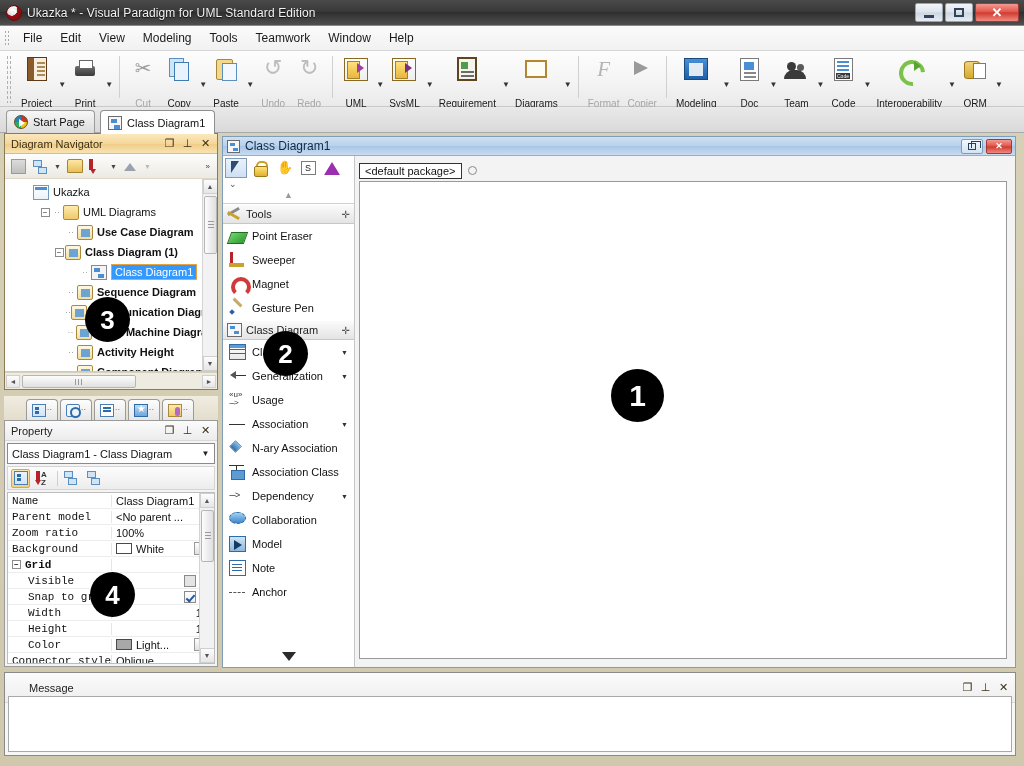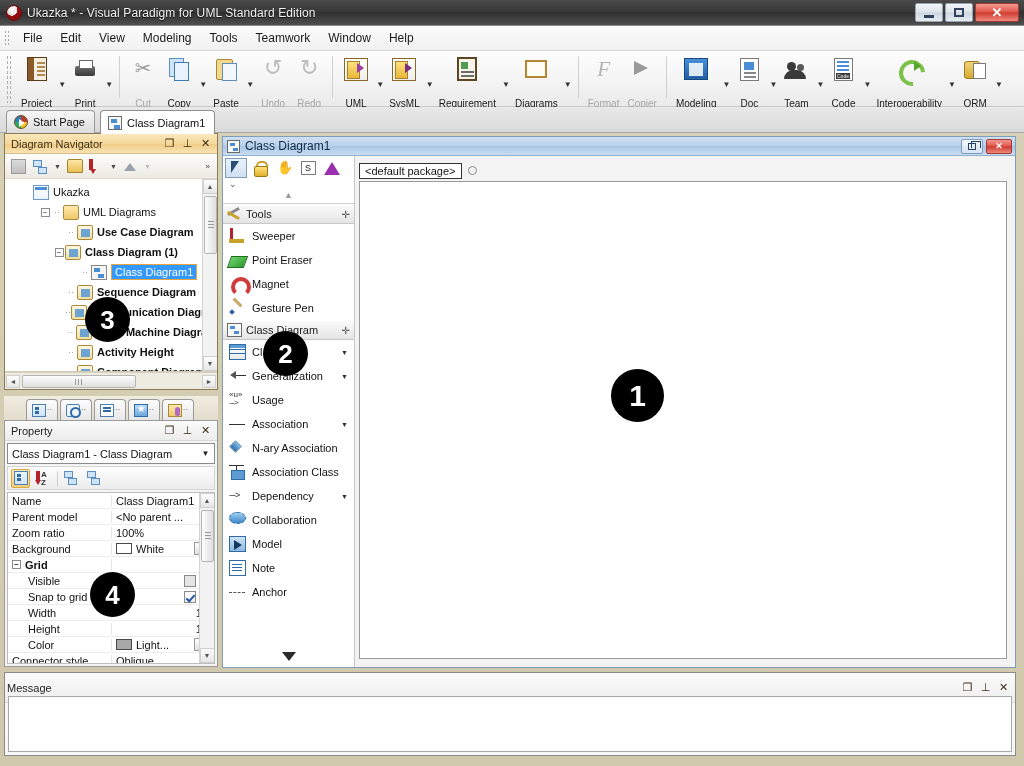--- a/index.html
+++ b/index.html
@@ -292,21 +292,21 @@
   .i-az{position:relative;width:15px;height:15px;}
   .i-az::before{content:"";position:absolute;left:0;top:0;width:4px;height:10px;background:#b5232b;}
   .i-az::after{content:"";position:absolute;left:-1px;top:9px;border-left:3px solid transparent;border-right:3px solid transparent;border-top:5px solid #b5232b;}
   .az-txt{position:absolute;left:5px;top:0;font-size:8px;color:#333;font-weight:bold;line-height:8px;}
   .i-exp,.i-col{width:15px;height:14px;position:relative;}
   .i-exp::before,.i-col::before{content:"";position:absolute;left:0;top:0;width:7px;height:5px;background:#cfe4f7;border:1px solid #5a8fc0;}
   .i-exp::after,.i-col::after{content:"";position:absolute;left:4px;top:7px;width:7px;height:5px;background:#cfe4f7;border:1px solid #5a8fc0;}
 
   .prop-grid { background:#fff; border:1px solid #bdbdbd; margin: 0 2px 2px 2px; position:relative; height: 172px; overflow:hidden;}
   .pg-row { display:flex; height:16px; align-items:center; border-bottom:1px solid #ededed; font-size:11px; }
-  .pg-k { width: 104px; padding-left: 4px; color:#111; white-space:nowrap; overflow:hidden; border-right:1px solid #e6e6e6;}
+  .pg-k { width: 104px; padding-left: 4px; color:#111; white-space:nowrap; overflow:hidden; border-right:1px solid #e6e6e6;font-family:Liberation Mono, monospace;}
   .pg-k.bold { font-weight:bold; }
   .pg-k.ind1 { padding-left: 20px; }
   .pg-v { flex:1; padding-left: 4px; color:#111; display:flex; align-items:center; gap:4px; white-space:nowrap; overflow:hidden;}
   .pg-v.right { justify-content:flex-end; padding-right:18px; }
   .pg-exp { width:9px;height:9px;border:1px solid #8c8c8c;background:#fff;margin-left:2px;margin-right:4px;
      font-size:8px;line-height:7px;text-align:center;color:#333;flex:none;}
   .sw { width:16px;height:11px;border:1px solid #4a4a4a; flex:none;}
   .ellip { width:18px;height:13px;border:1px solid #9a9a9a;background:linear-gradient(to bottom,#fdfdfd,#e2e2e2);
      font-size:9px;line-height:10px;text-align:center;color:#333;margin-left:auto;margin-right:2px;flex:none;}
   .chk { width:12px;height:12px;border:1px solid #8a8a8a;background:linear-gradient(to bottom,#fff,#eee); position:relative;}
@@ -412,21 +412,21 @@
   .pkg-box { border:1px solid #333; background:#fff; padding:1px 5px; font-size:11px; color:#111; }
   .pkg-mag { width:14px;height:14px;position:relative; }
   .pkg-mag::after{content:"";position:absolute;left:2px;top:2px;width:7px;height:7px;border:1px solid #8a8a8a;border-radius:50%;}
   .canvas {
     flex:1; background:#ffffff; border:1px solid #9a9a9a; position:relative; overflow:hidden;
   }
 
   
   .msgpanel { position:absolute; left:4px; top:672px; width:1012px; height:84px;
      border:1px solid #8a8a8a; background:#f7f7f7; }
-  .msg-title { height:30px; display:flex; align-items:center; padding-left:2px;
+  .msg-title { height:30px; display:flex; align-items:center; padding-left:24px;
      background: linear-gradient(to bottom,#fbfbfb,#eeeeee); border-bottom:1px solid #d9d9d9;
      font-size:11px; color:#222; }
   .msg-body { position:absolute; left:3px; top:23px; right:3px; bottom:3px; background:#fff; border:1px solid #a8a8a8;}
 
   
   .badge {
     position: absolute; border-radius: 50%; background: #000; color:#fff;
     display:flex; align-items:center; justify-content:center;
     font-family:"Liberation Sans",sans-serif; font-weight:bold;
     z-index: 50; line-height:1;
@@ -920,26 +920,26 @@
         </div>
 
         <div class="pal-group">
           <span class="i-tools"></span>
           <span>Tools</span>
           <span class="grp-move">✛</span>
         </div>
 
         <div style="background:#fff;">
           <div class="pal-item">
+            <span class="pal-ico i-ptEraser"></span>
+            <span>Point Eraser</span>
+          </div>
+          <div class="pal-item">
             <span class="pal-ico i-sweeper"></span>
             <span>Sweeper</span>
-          </div>
-          <div class="pal-item">
-            <span class="pal-ico i-ptEraser"></span>
-            <span>Point Eraser</span>
           </div>
           <div class="pal-item">
             <span class="pal-ico i-magnet"></span>
             <span>Magnet</span>
           </div>
           <div class="pal-item">
             <span class="pal-ico i-gesture"></span>
             <span>Gesture Pen</span>
           </div>
         </div>

